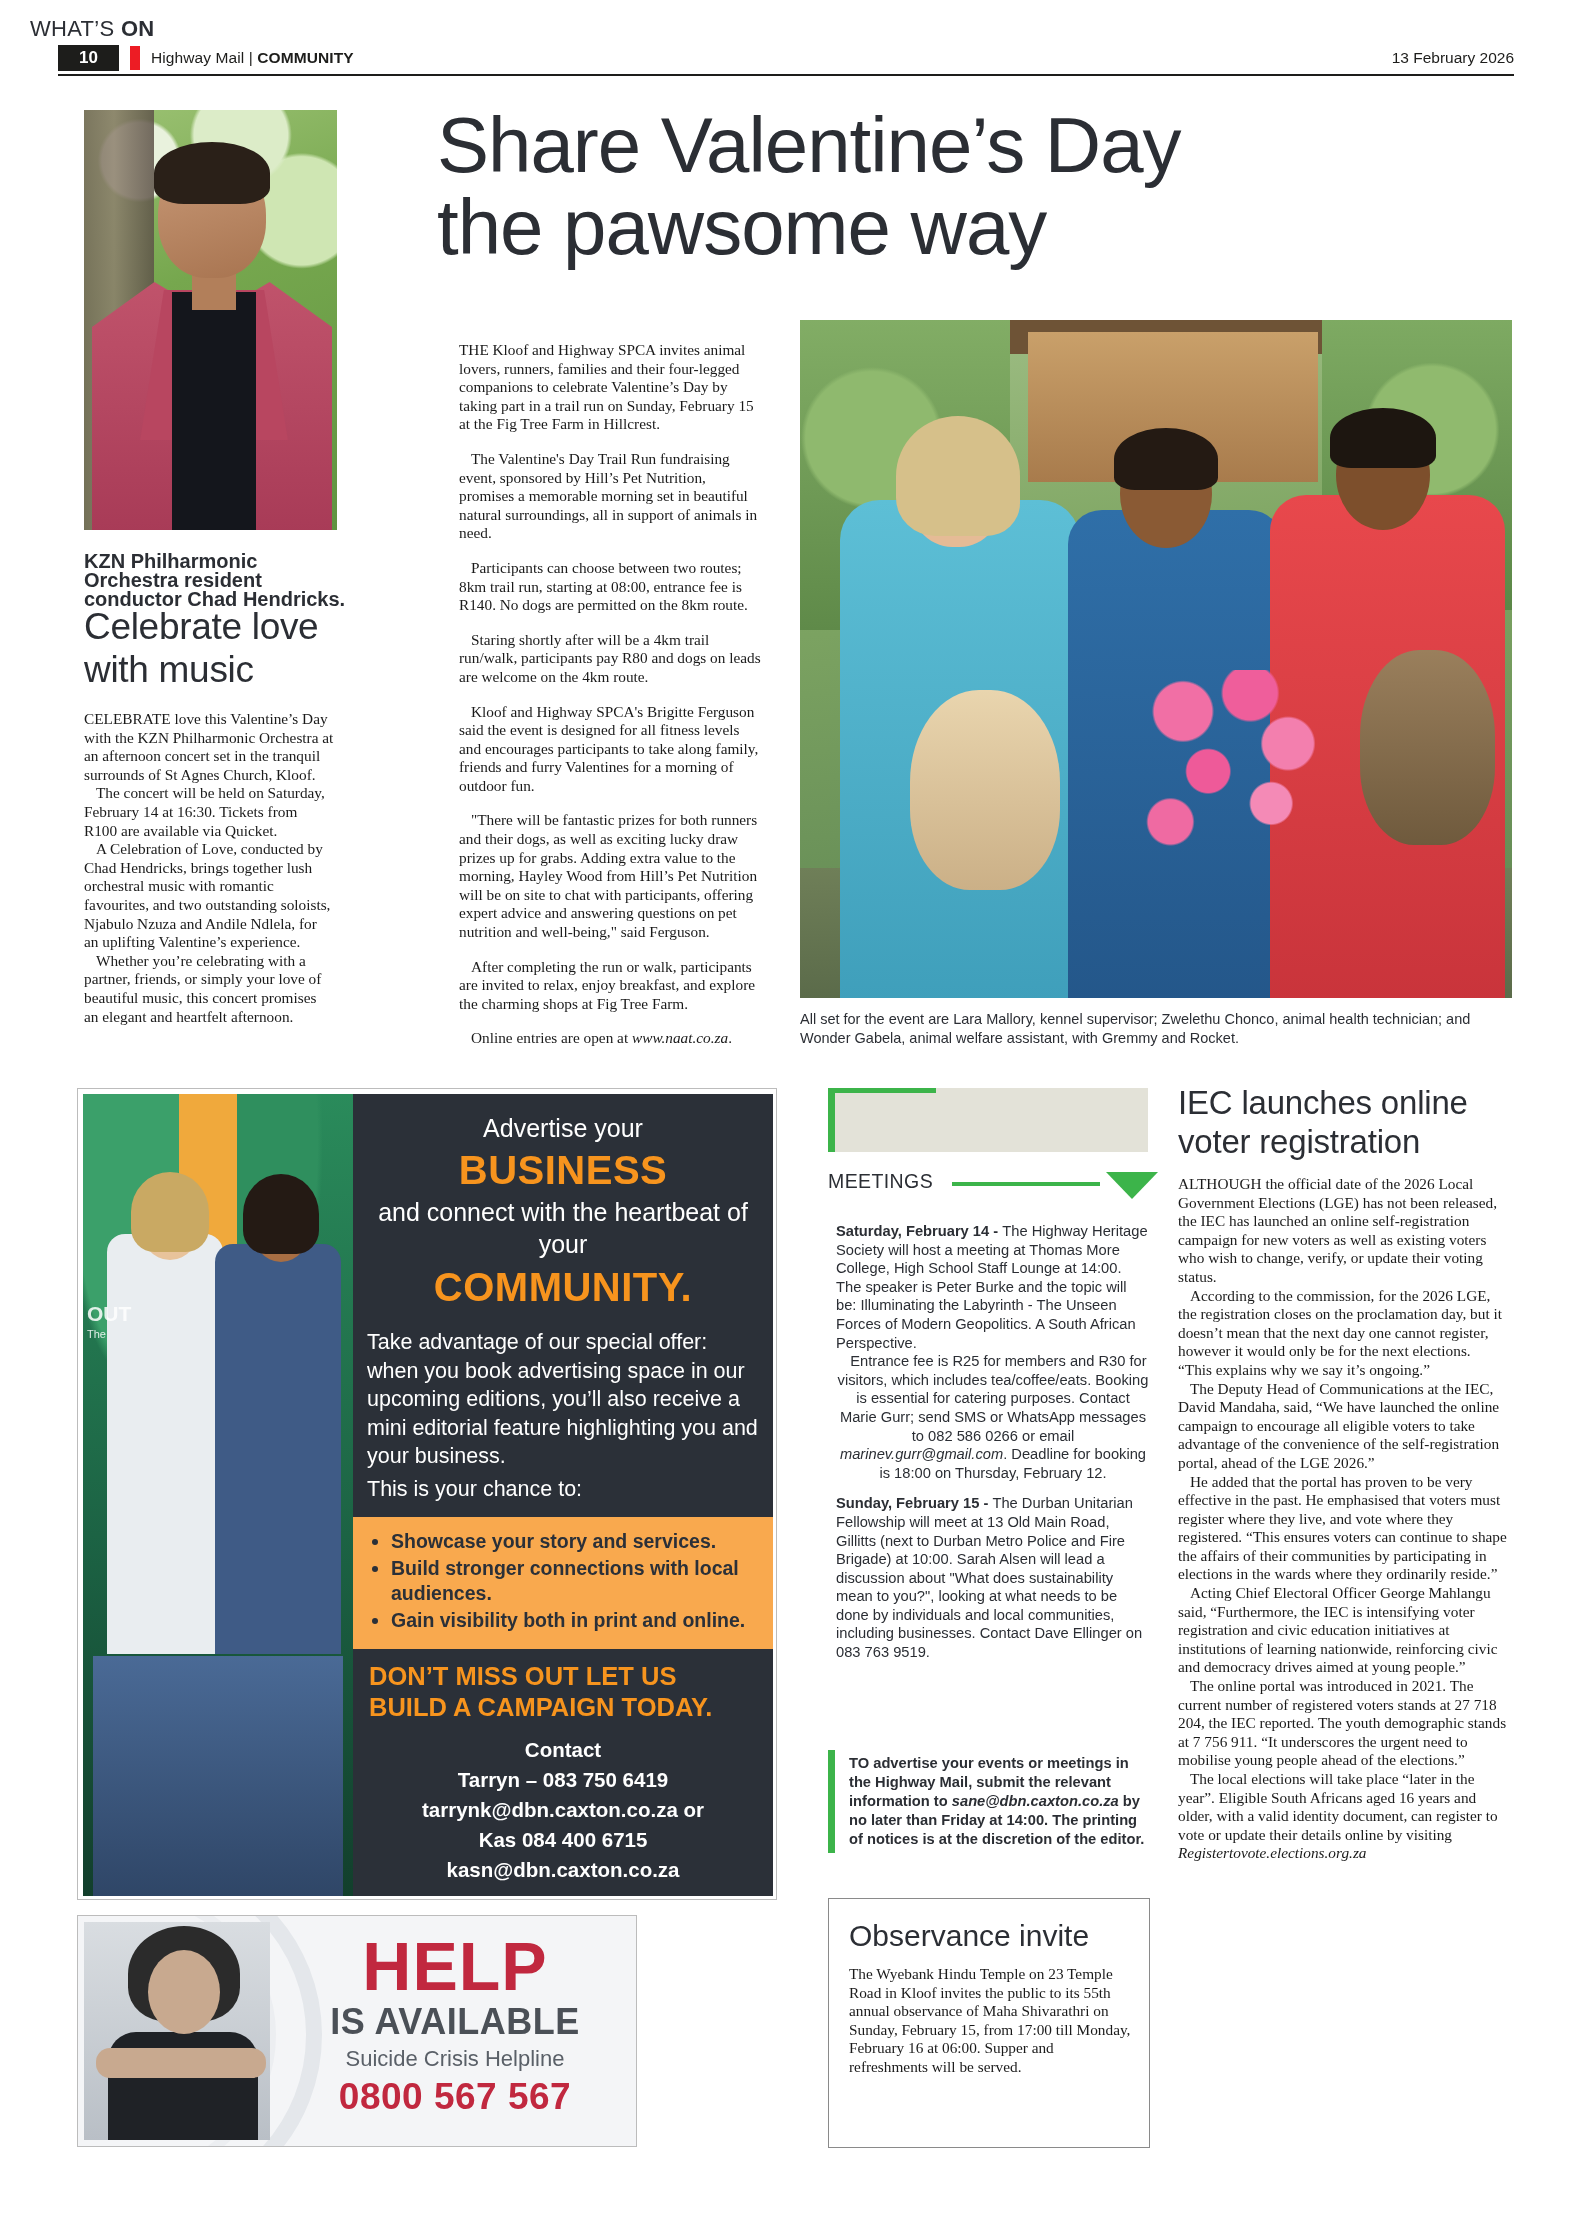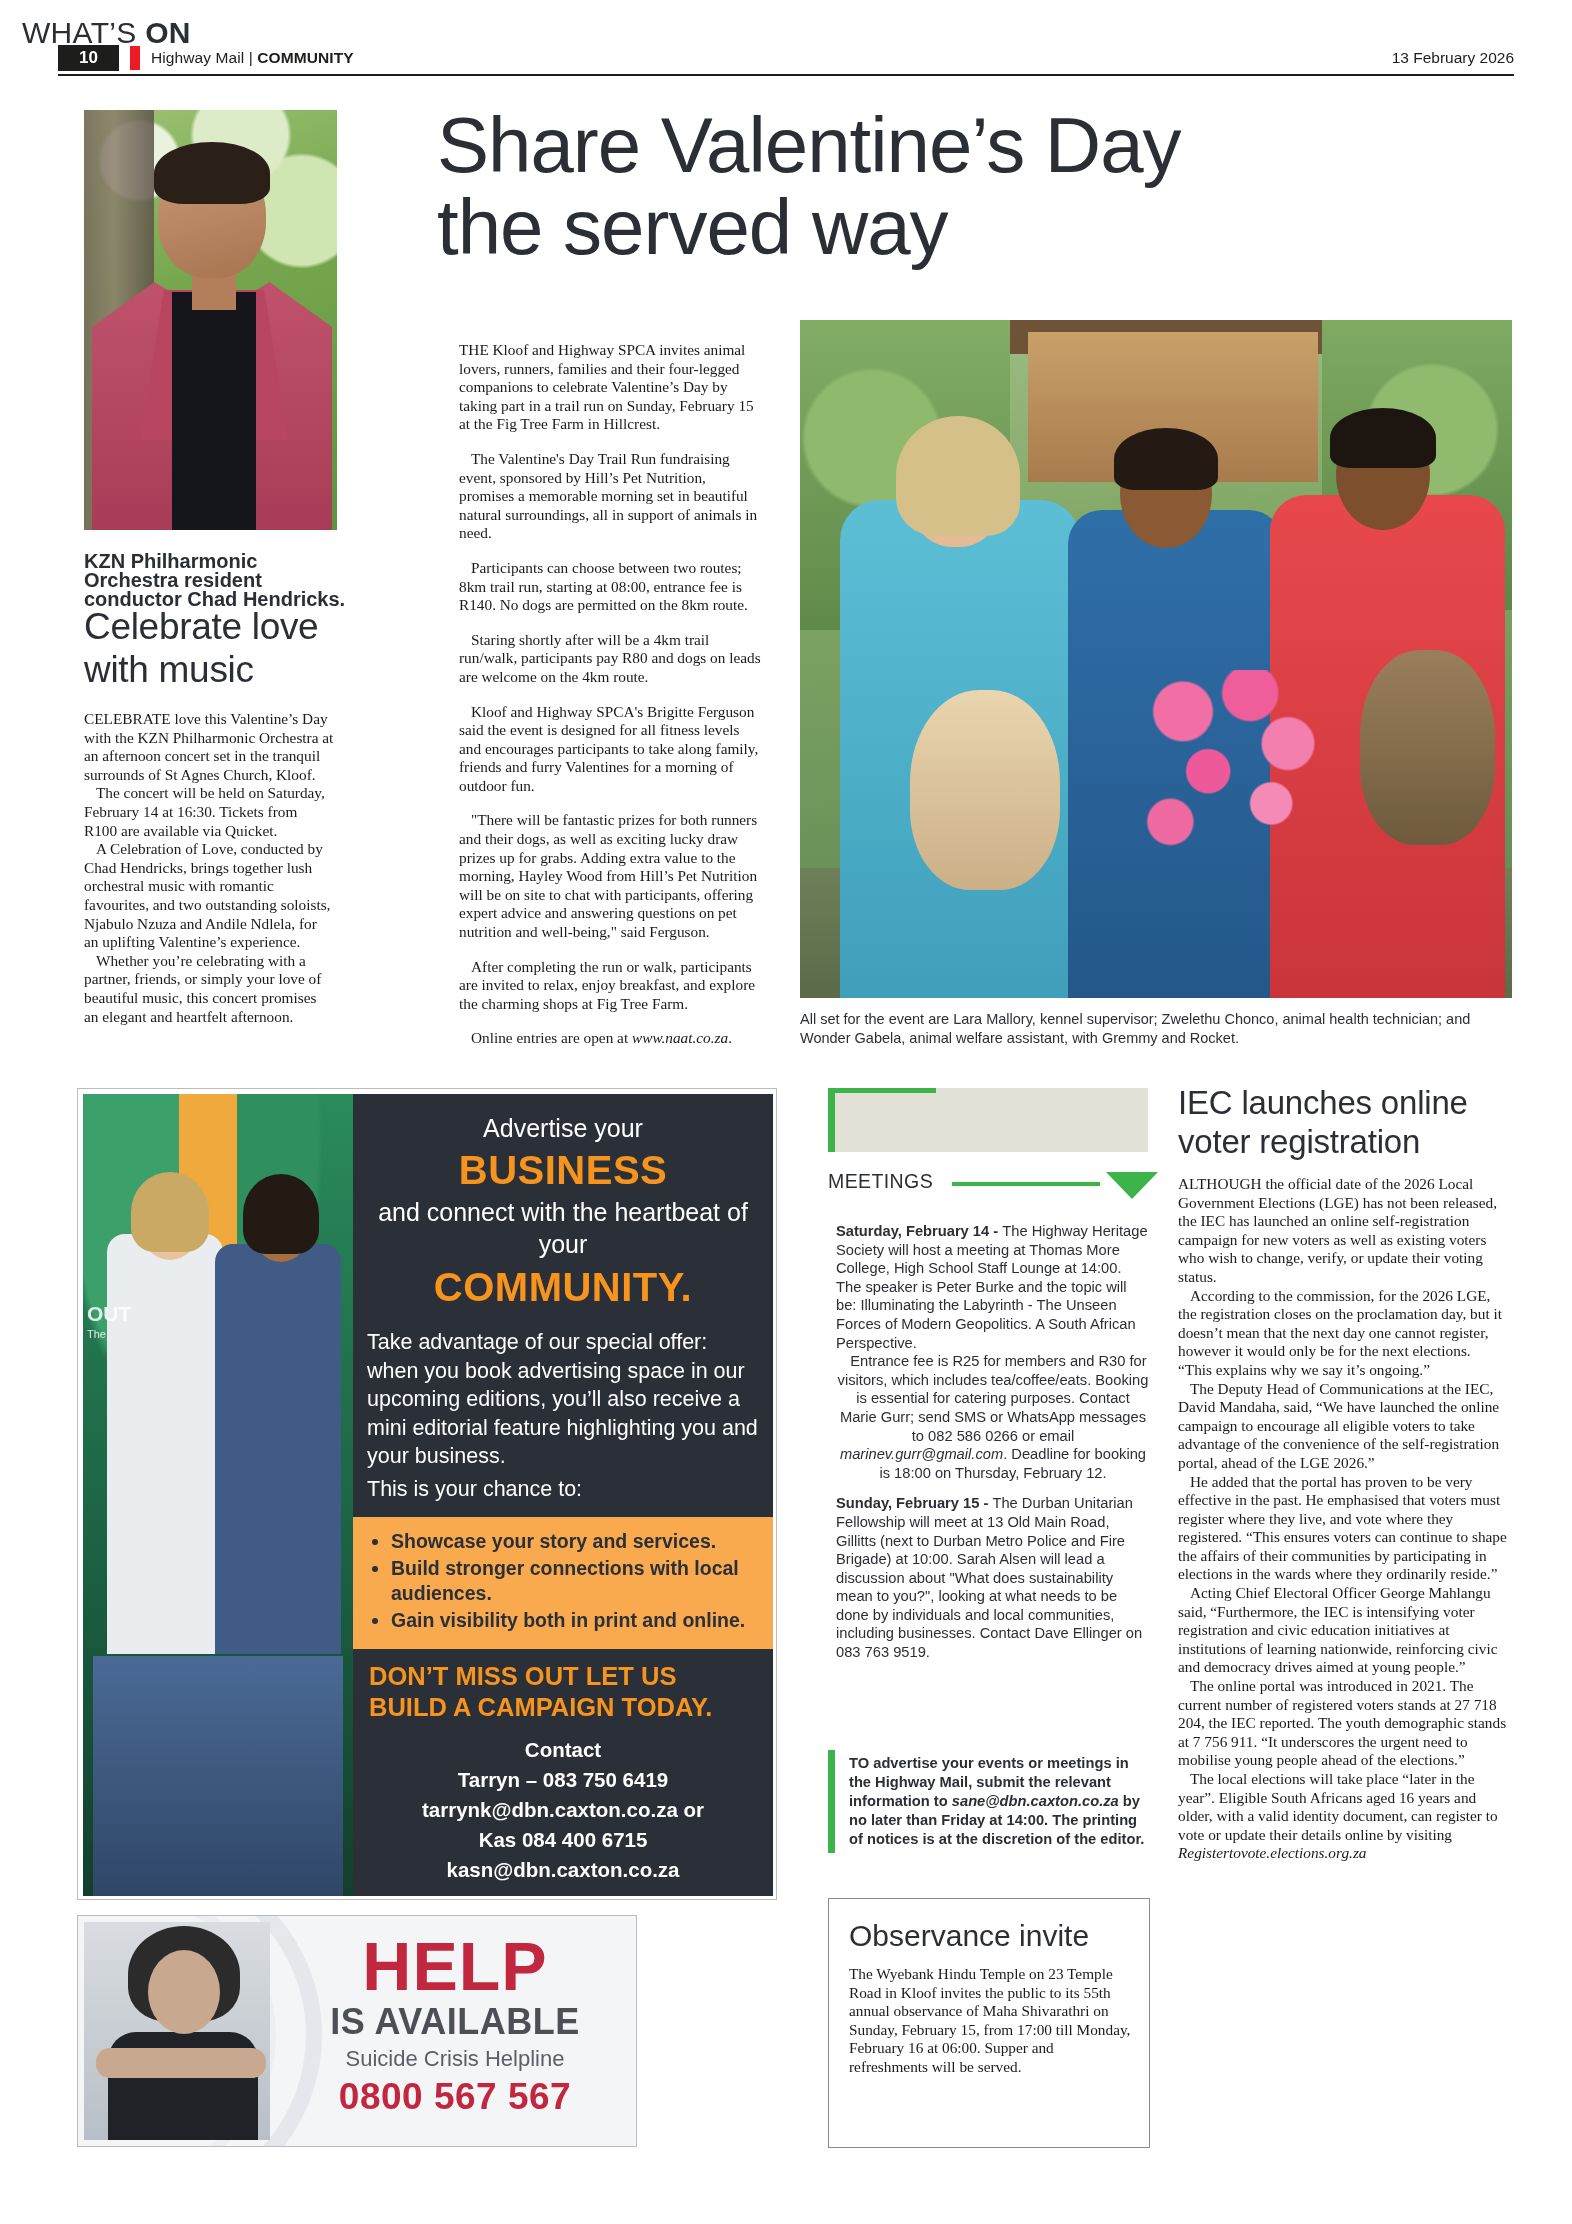--- a/index.html
+++ b/index.html
@@ -432,22 +432,22 @@
   .whatson-box .greenbar {
     position: absolute; left: 0; top: 0; width: 7px; height: 100%;
     background: #3cb44a;
   }
   .whatson-box .greentop {
     position: absolute; left: 0; top: 0; width: 108px; height: 5px;
     background: #3cb44a;
   }
   .whatson-label {
     position: absolute;
-    left: 22px; top: 16px;
-    font-size: 30px;
+    left: 30px; top: 16px;
+    font-size: 22px;
     color: #2b2e34;
     letter-spacing: .3px;
   }
   .whatson-label b { font-weight: bold; }
 
   .meetings-row {
     position: absolute;
     left: 828px; top: 1168px;
     width: 330px; height: 36px;
   }
@@ -551,21 +551,21 @@
   <div class="masthead">
     <span class="page-num">10</span>
     <span class="red-tick"></span>
     <span class="mast-title"><span>Highway Mail</span> | <span class="sec">COMMUNITY</span></span>
     <span class="mast-date">13 February 2026</span>
   </div>
   <div class="mast-rule"></div>
 
   <div class="headline">
     <div>Share Valentine’s Day</div>
-    <div>the served way</div>
+    <div>the pawsome way</div>
   </div>
 
   <div class="portrait">
     <div class="bg"></div>
     <div class="tree"></div>
     <div class="jacket"></div>
     <div class="lapelL"></div>
     <div class="lapelR"></div>
     <div class="shirt"></div>
     <div class="neck"></div>

